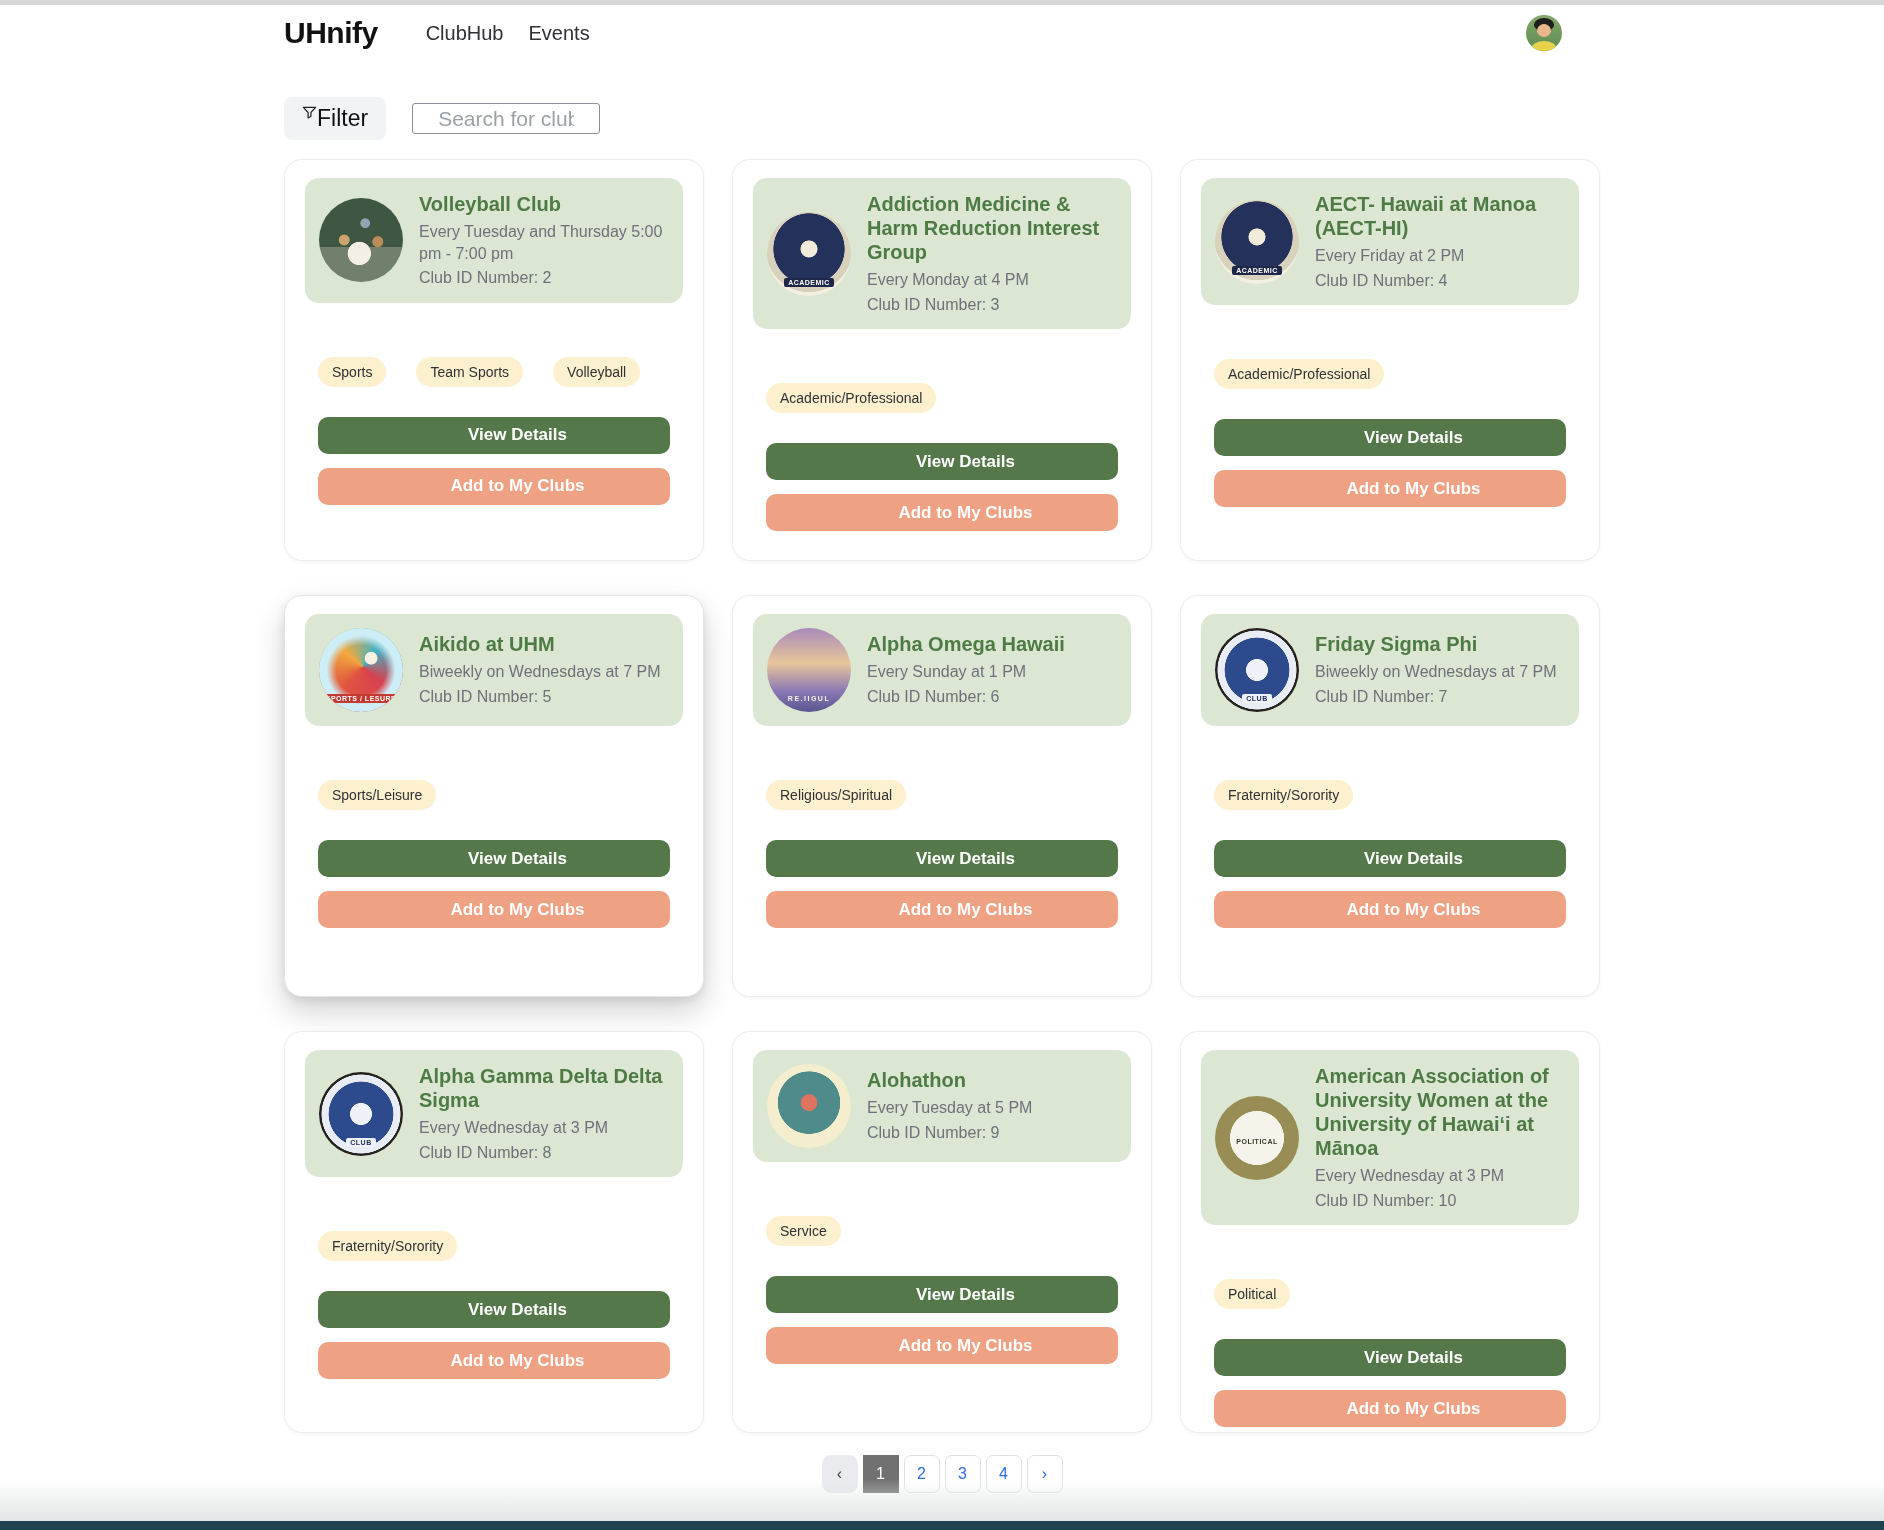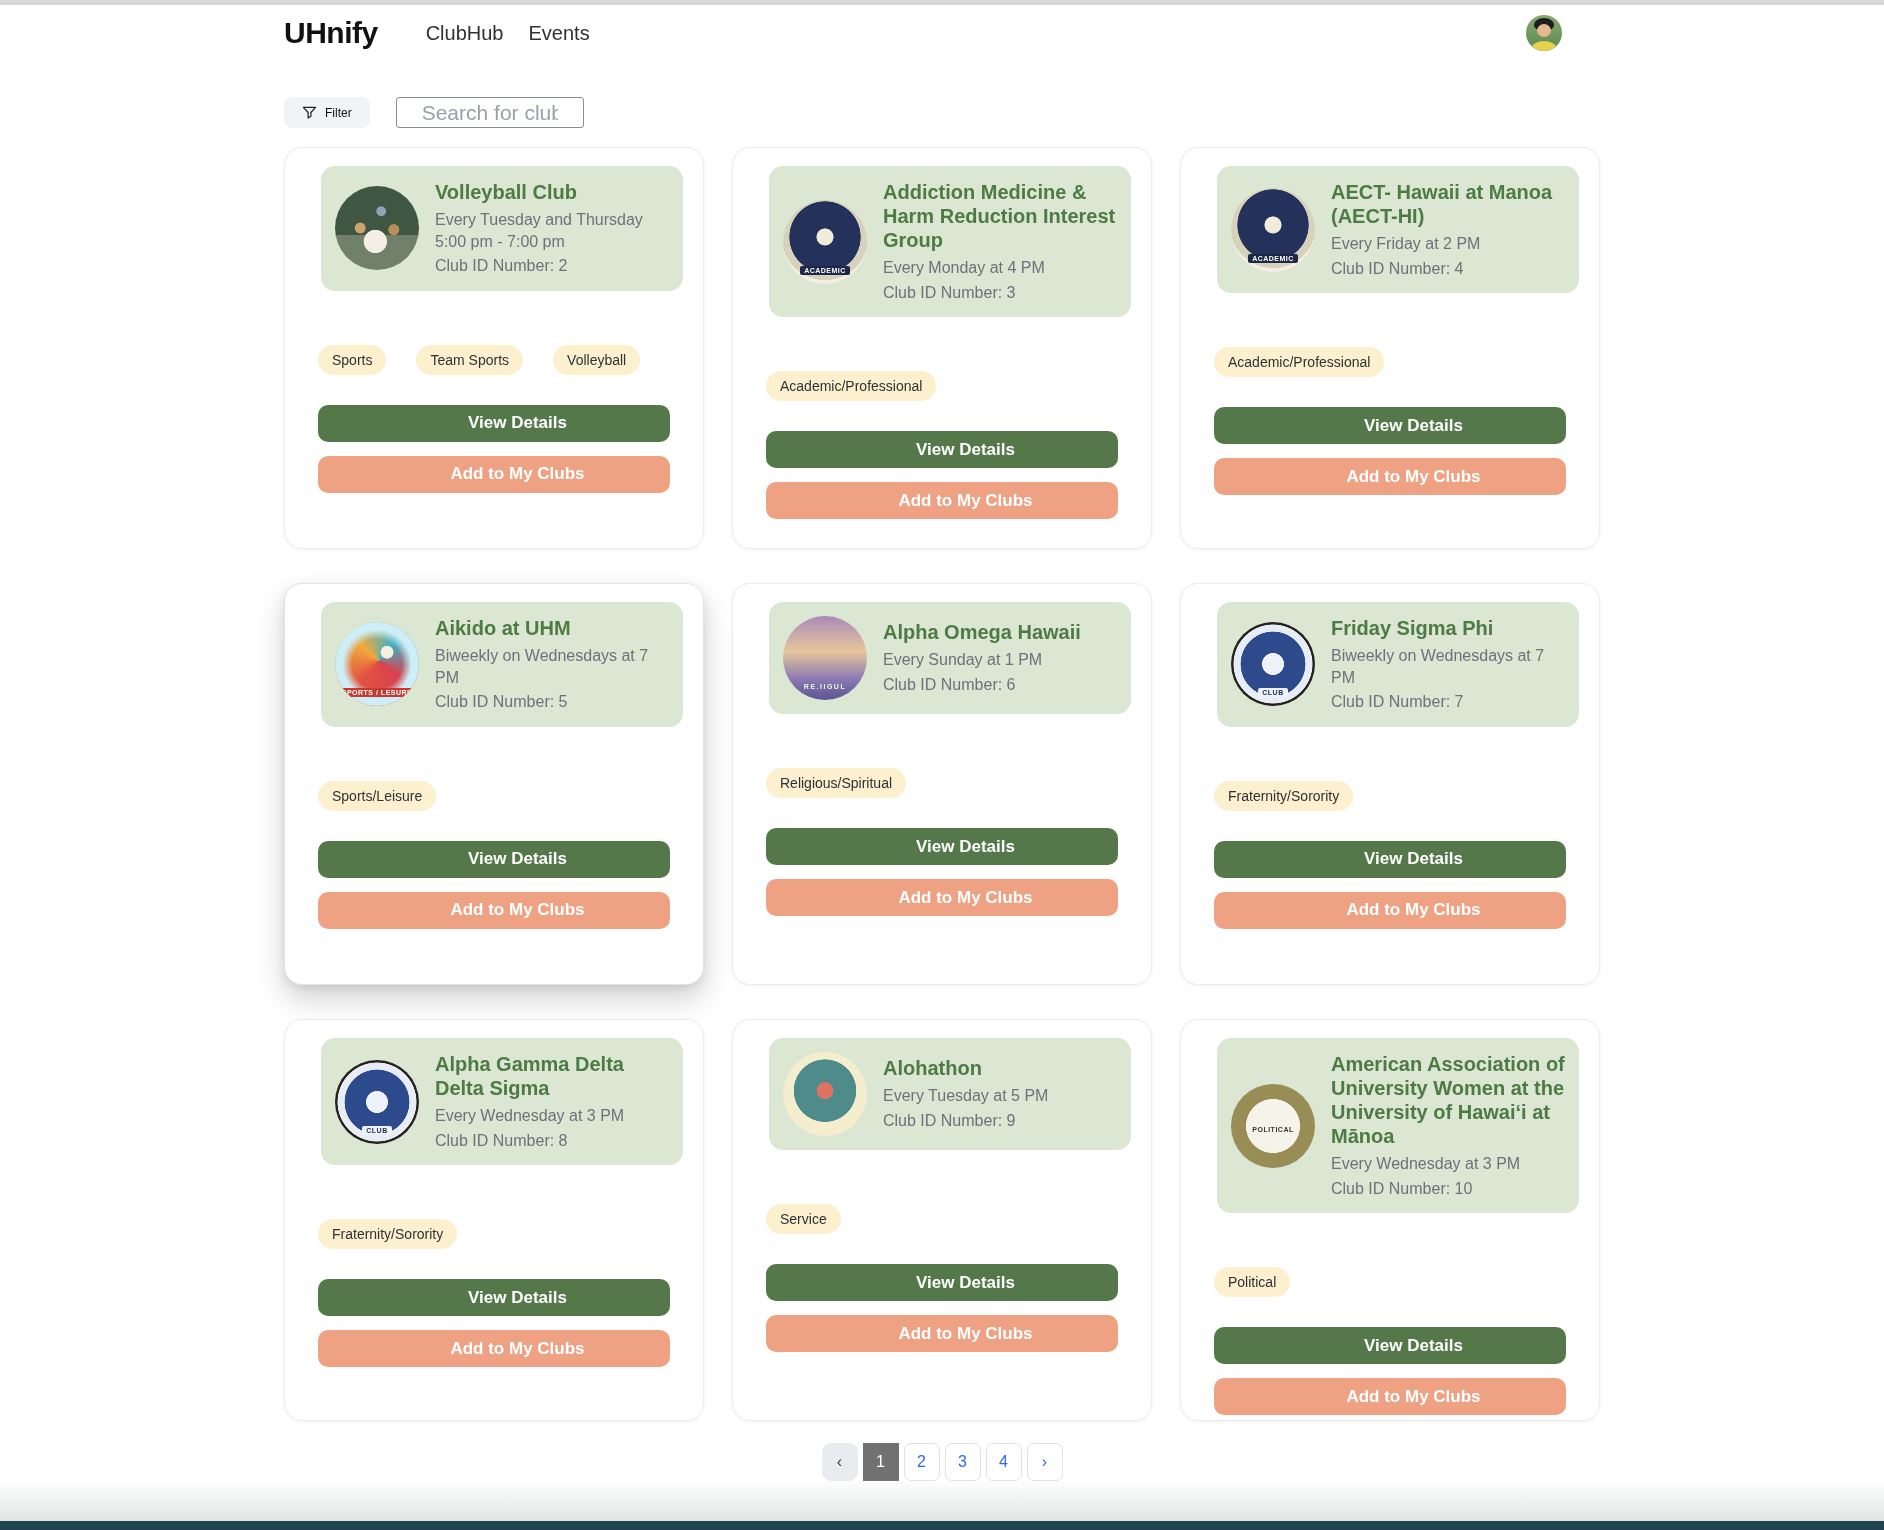--- a/index.html
+++ b/index.html
@@ -27,23 +27,23 @@
     background: linear-gradient(180deg, #86a86b, #5d8a52);
     position: relative; overflow: hidden; cursor: pointer; flex: 0 0 auto;
   }
   .avatar .hair { position:absolute; top:3px; left:8px; width:20px; height:13px; background:#1d1d1d; border-radius:50% 50% 45% 45%; }
   .avatar .face { position:absolute; top:9px; left:11px; width:14px; height:13px; background:#e9b78e; border-radius:50%; }
   .avatar .shirt { position:absolute; bottom:-3px; left:6px; width:24px; height:13px; background:#e5d14c; border-radius:50% 50% 0 0; }
 
   
   .toolbar { display: flex; align-items: center; gap: 26px; margin-top: 46px; }
   .filter-btn {
-    display: inline-flex; align-items: center; gap: 8px;
+    display: inline-flex; gap: 0;
     background: #f1f3f5; border: none; border-radius: 8px;
-    padding: 8px 18px; font-size: 12px; color: #111; cursor: pointer;
+    padding: 8px 18px; font-size: 23px; color: #111; cursor: pointer;
     font-family: inherit;
   }
   .filter-btn svg { display: block; }
   .search-input {
     width: 188px; height: 31px; border: 1px solid #8a8f98; border-radius: 3px;
     font-size: 21px; padding: 0 25px; color: #202124; font-family: inherit;
   }
   .search-input::placeholder { color: #9aa0a6; }
 
   
@@ -65,21 +65,21 @@
     position: relative;
   }
   .card.elevated {
     box-shadow: 0 14px 30px rgba(0,0,0,0.18), 0 3px 8px rgba(0,0,0,0.08);
     border-color: #e4e4e4;
   }
   .card-band {
     background: #dbe7d2;
     border-radius: 14px;
     padding: 14px 14px;
-    display: flex; align-items: center; gap: 16px; margin-left: 16px;
+    display: flex; align-items: center; gap: 16px;
   }
   .logo {
     width: 84px; height: 84px; border-radius: 50%;
     flex: 0 0 auto; position: relative; overflow: hidden;
     display: flex; align-items: flex-end; justify-content: center;
   }
   .logo-label {
     position: relative; z-index: 2;
     font-size: 7px; font-weight: 700; letter-spacing: 0.5px;
     margin-bottom: 9px; padding: 1px 4px; border-radius: 2px;

